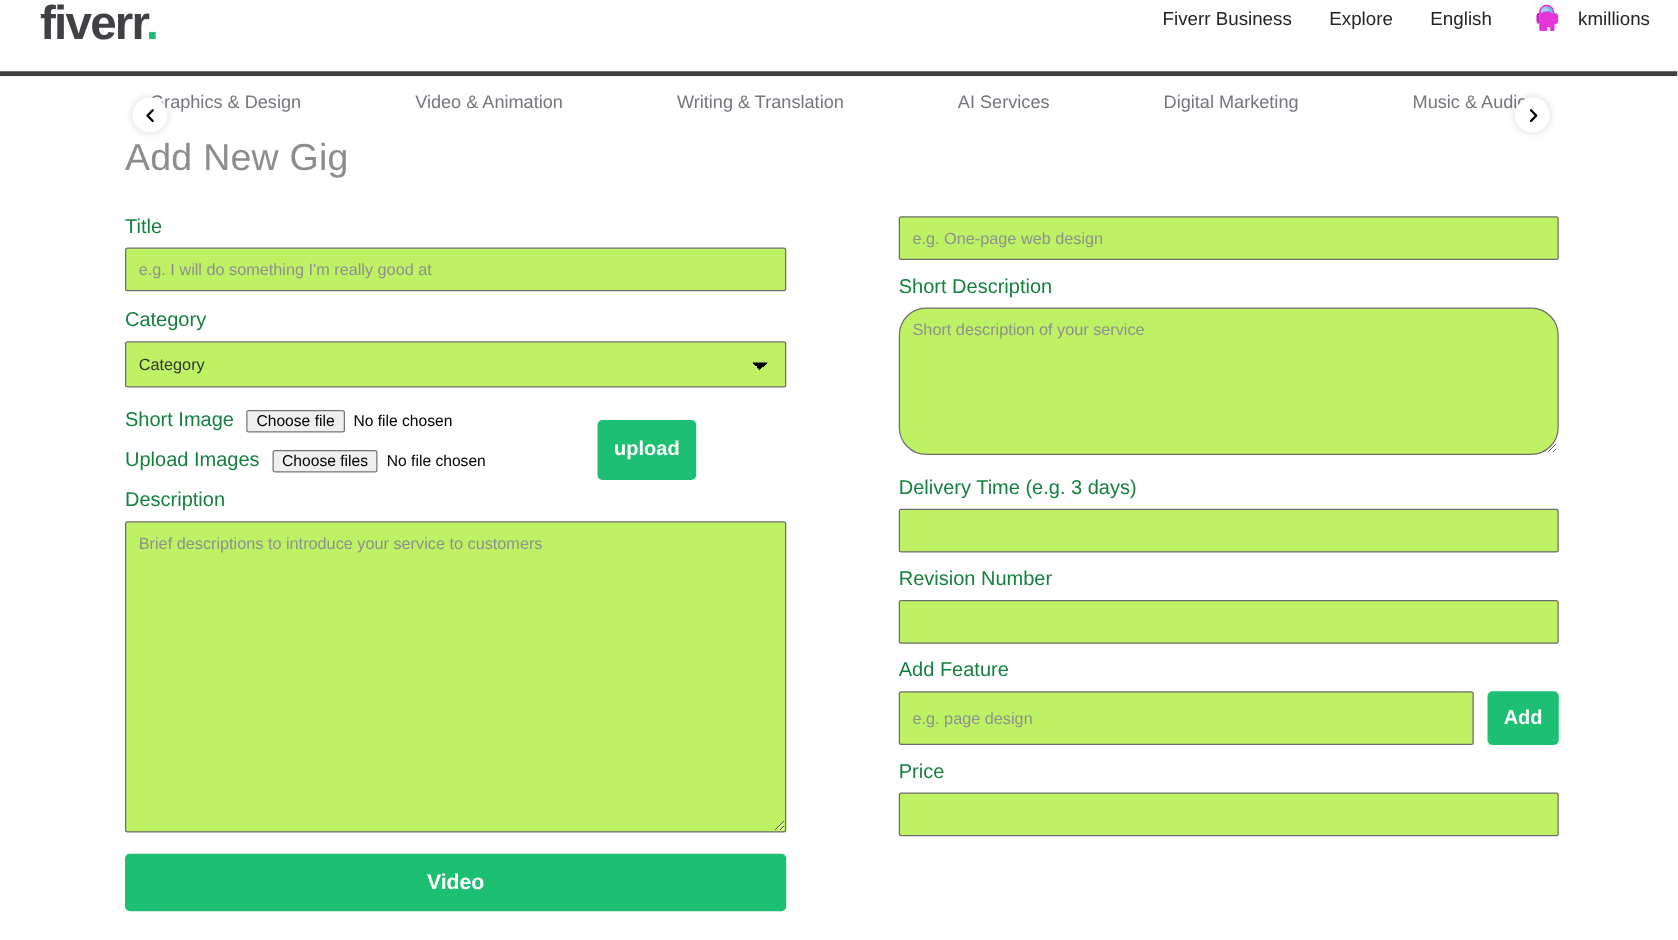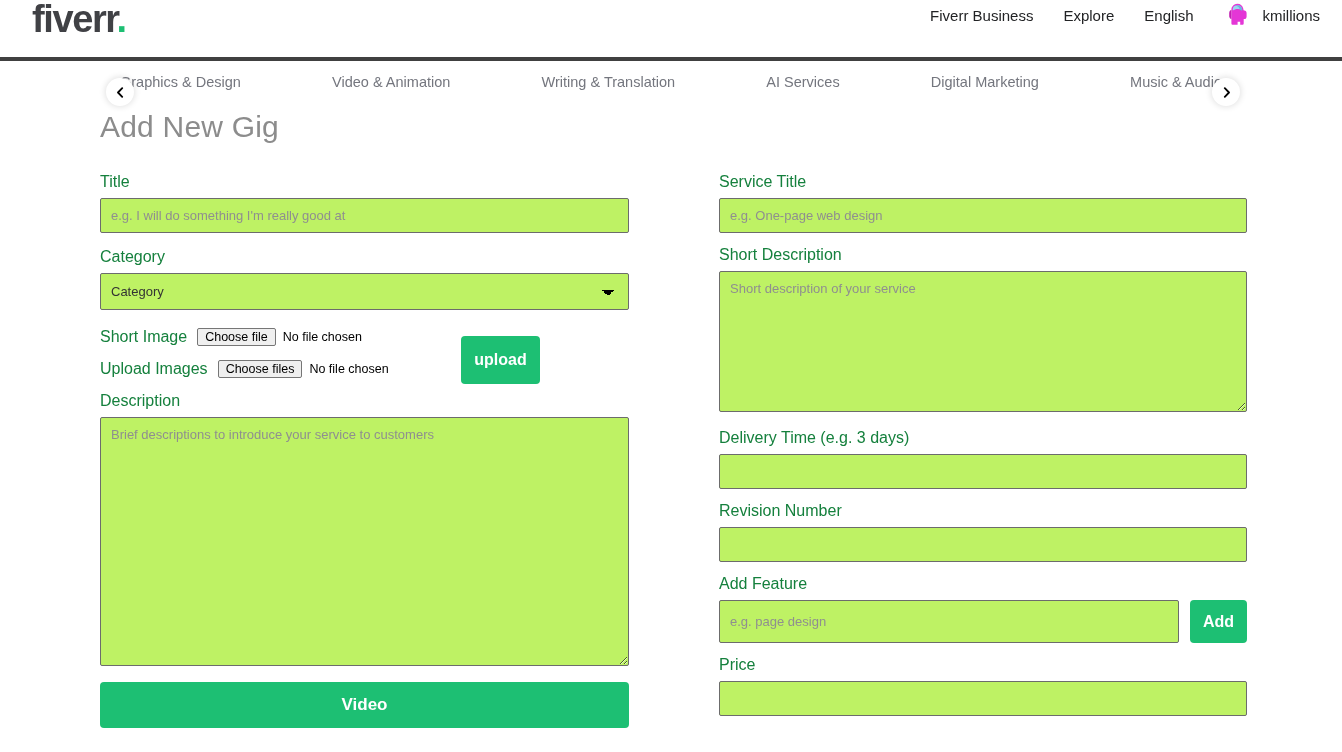--- a/index.html
+++ b/index.html
@@ -213,21 +213,21 @@
     background: #1dbf73;
     color: #ffffff;
     border: none;
     border-radius: 4px;
     font-family: "Liberation Sans", sans-serif;
     font-weight: bold;
     cursor: pointer;
   }
   .upload-btn {
     position: absolute;
-    left: 361px;
+    left: 378px;
     top: 8px;
     width: 79px;
     height: 48px;
     font-size: 16px;
   }
   .create-btn {
     width: 100%;
     height: 46px;
     font-size: 17px;
     margin-top: 12px;
@@ -342,27 +342,26 @@
         <label class="field-label">Description</label>
         <textarea class="text-input" style="height: 249px;" placeholder="Brief descriptions to introduce your service to customers"></textarea>
       </div>
 
       <button class="btn-green create-btn">Video</button>
     </div>
 
     <div class="col-right">
 
       <div class="row-gap-2">
-        <label class="field-label">Service Title</label>
         <input class="text-input" type="text" placeholder="e.g. One-page web design" style="">
       </div>
 
       <div class="row-gap-2">
         <label class="field-label">Short Description</label>
-        <textarea class="text-input" style="height: 141px;" placeholder="Short description of your service"></textarea>
+        <textarea class="text-input" style="height: 118px; border-radius: 22px;" placeholder="Short description of your service"></textarea>
       </div>
 
       <div class="row-gap-2">
         <label class="field-label">Delivery Time (e.g. 3 days)</label>
         <input class="text-input" type="text" placeholder="" style="">
       </div>
 
       <div class="row-gap-2">
         <label class="field-label">Revision Number</label>
         <input class="text-input" type="text" placeholder="" style="">

